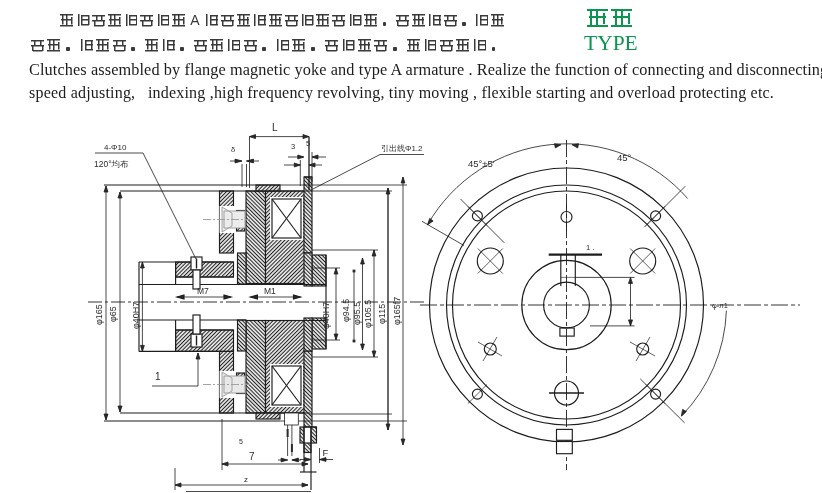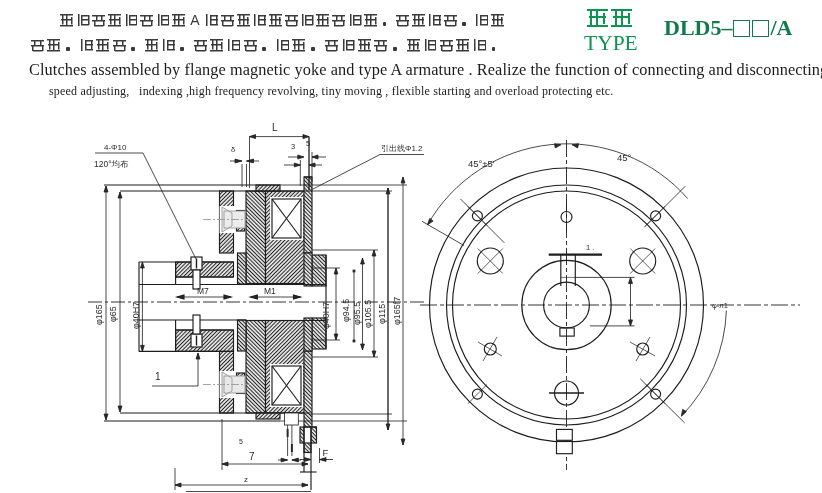--- a/index.html
+++ b/index.html
@@ -26,37 +26,36 @@
 .gj{display:inline-block;width:21px;height:20px;margin:0 1.7px;vertical-align:-3px;background-repeat:no-repeat;
   background-image:
    linear-gradient(#0c9550,#0c9550),linear-gradient(#0c9550,#0c9550),linear-gradient(#0c9550,#0c9550),
    linear-gradient(#0c9550,#0c9550),linear-gradient(#0c9550,#0c9550),linear-gradient(#0c9550,#0c9550);
   background-size:21px 2px,17px 2px,21px 2px,2px 14px,2px 18px,2px 11px;
   background-position:0 1.5px,2px 9px,0 18px,3.5px 4px,9.8px 2.5px,16.5px 6px;}
 #cn1{position:absolute;left:59px;top:11px;white-space:nowrap;}
 #cn2{position:absolute;left:29px;top:36px;white-space:nowrap;}
 #cn2 span{margin:0 1.68px;}
 #en1{position:absolute;left:29px;top:60px;width:800px;font-size:16.3px;letter-spacing:0.1px;color:#1c1c1c;white-space:nowrap;}
-#en2{position:absolute;left:29px;top:84px;font-size:12px;letter-spacing:0.2px;color:#1c1c1c;white-space:nowrap;margin-left:20px;}
+#en2{position:absolute;left:29px;top:84px;font-size:16px;letter-spacing:0.2px;color:#1c1c1c;white-space:nowrap;}
 #xh{position:absolute;left:585px;top:7px;}
 #type{position:absolute;left:584px;top:31px;color:#0c9550;font-weight:normal;font-size:21.5px;letter-spacing:0px;}
 #dld{position:absolute;left:664px;top:15px;color:#117a4a;font-weight:bold;font-size:22px;white-space:nowrap;}
 .bx{display:inline-block;width:15px;height:15px;border:1.6px solid #117a4a;vertical-align:-2px;margin:0 1px;}
 svg{position:absolute;left:0;top:0;}
 </style>
 </head>
 <body>
 <div id="page">
   <div id="cn1"><span class="cj"></span><span class="c2"></span><span class="c3"></span><span class="cj"></span><span class="c2"></span><span class="c3"></span><span class="c2"></span><span class="cj"></span><span style="font-family:'Liberation Sans';font-size:14px;color:#3a3a3a;margin:0 3.6px;">A</span><span class="c2"></span><span class="c3"></span><span class="cj"></span><span class="c2"></span><span class="cj"></span><span class="c3"></span><span class="c2"></span><span class="cj"></span><span class="c3"></span><span class="c2"></span><span class="cj"></span><span class="pt"></span><span class="c3"></span><span class="cj"></span><span class="c2"></span><span class="c3"></span><span class="pt"></span><span class="c2"></span><span class="cj"></span></div>
   <div id="cn2"><span class="c3"></span><span class="cj"></span><span class="pt"></span><span class="c2"></span><span class="cj"></span><span class="c3"></span><span class="pt"></span><span class="cj"></span><span class="c2"></span><span class="pt"></span><span class="c3"></span><span class="cj"></span><span class="c2"></span><span class="c3"></span><span class="pt"></span><span class="c2"></span><span class="cj"></span><span class="pt"></span><span class="c3"></span><span class="c2"></span><span class="cj"></span><span class="c3"></span><span class="pt"></span><span class="cj"></span><span class="c2"></span><span class="c3"></span><span class="cj"></span><span class="c2"></span><span class="pt"></span></div>
   <div id="en1">Clutches assembled by flange magnetic yoke and type A armature . Realize the function of connecting and disconnecting,</div>
   <div id="en2">speed adjusting,&nbsp;&nbsp; indexing ,high frequency revolving, tiny moving , flexible starting and overload protecting etc.</div>
   <div id="xh"><span class="gj"></span><span class="gj"></span></div>
   <div id="type">TYPE</div>
-  <div id="dld">DLD5–<span class="bx"></span><span class="bx"></span>/A</div>
   <svg width="822" height="493" viewBox="0 0 822 493">
     <defs>
       <pattern id="h1" width="2.7" height="2.7" patternUnits="userSpaceOnUse" patternTransform="rotate(45)">
         <rect width="2.7" height="2.7" fill="#fff"></rect>
         <line x1="1.35" y1="-1" x2="1.35" y2="3.7" stroke="#1f1f1f" stroke-width="1.15"></line>
       </pattern>
       <pattern id="h2" width="2.7" height="2.7" patternUnits="userSpaceOnUse" patternTransform="rotate(-45)">
         <rect width="2.7" height="2.7" fill="#fff"></rect>
         <line x1="1.35" y1="-1" x2="1.35" y2="3.7" stroke="#1f1f1f" stroke-width="1.15"></line>
       </pattern>

